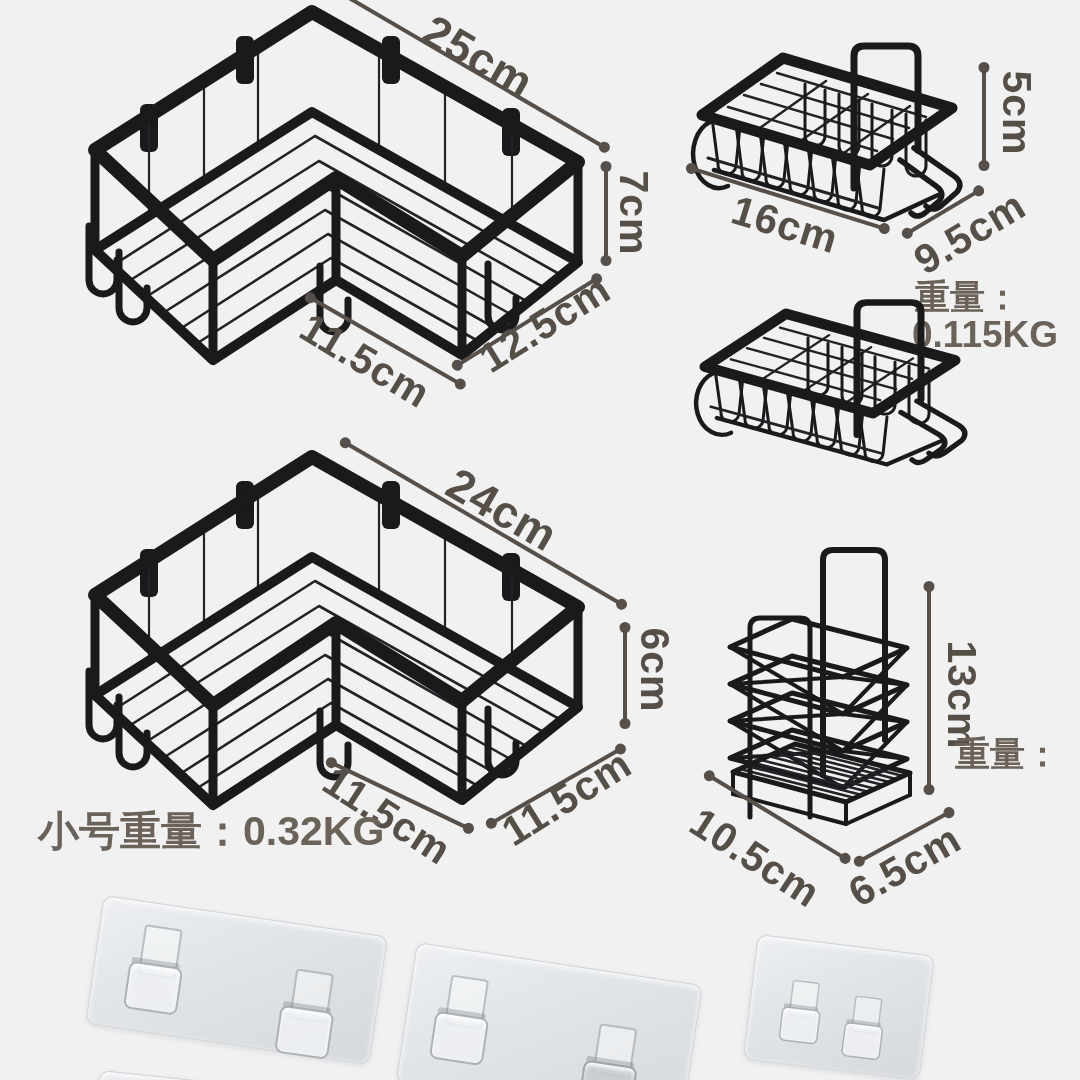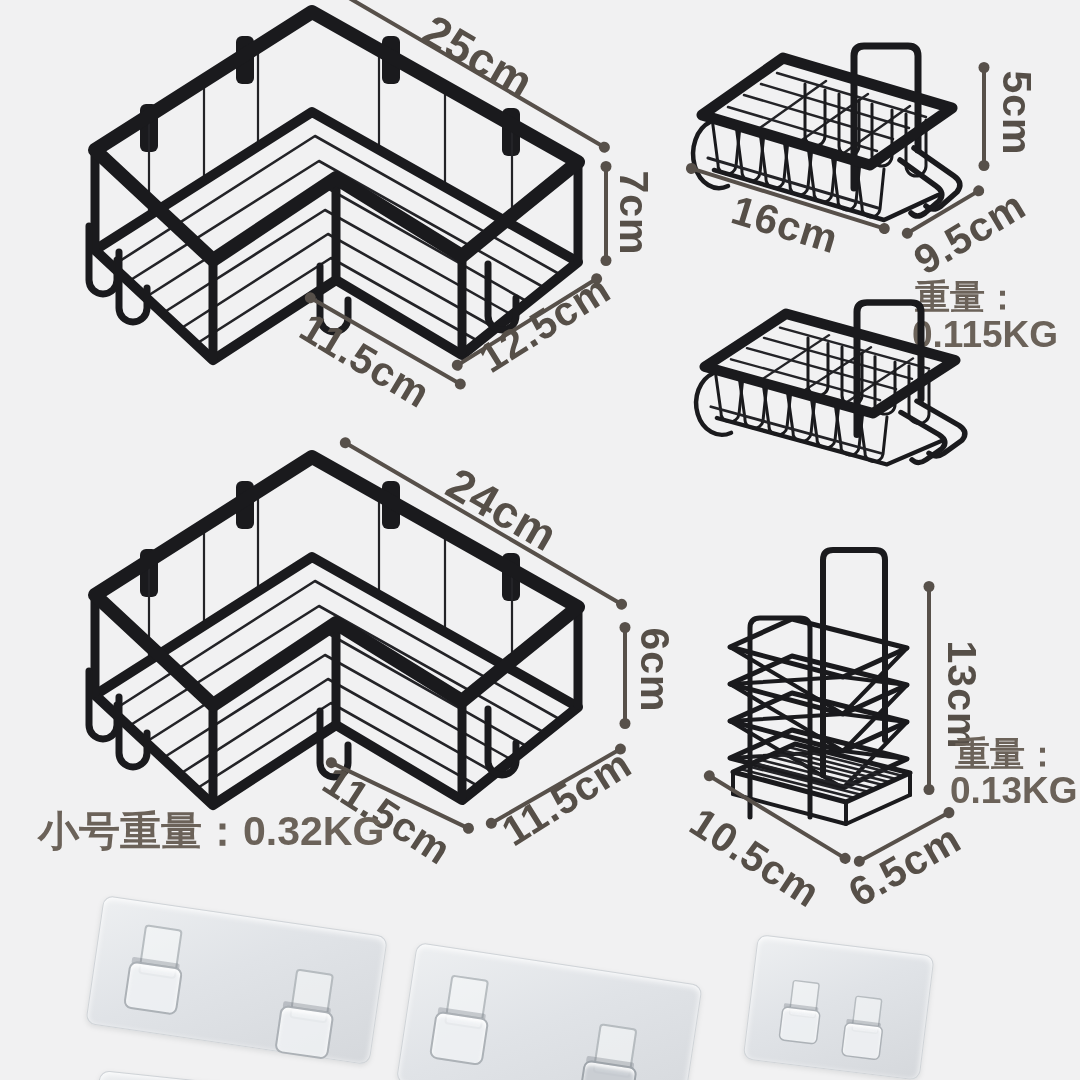--- a/index.html
+++ b/index.html
@@ -310,21 +310,20 @@
   <div class="vline" style="left:927px; top:585px; height:206px;"></div>
   <span class="dlabel" style="left:961px; top:695px; --r:90deg;">13cm</span>
 
   <div class="dline" style="left:708px; top:773px; width:162px; transform:rotate(31.3deg);"></div>
   <span class="dlabel" style="left:755px; top:858px; --r:33deg;">10.5cm</span>
 
   <div class="dline" style="left:858px; top:860px; width:105px; transform:rotate(-28.5deg);"></div>
   <span class="dlabel" style="left:905px; top:866px; --r:-30deg;">6.5cm</span>
 
   <div class="wtext sm" style="left:955px; top:731px;">重量：</div>
-  <div class="wtext" style="left:950px; top:770px; font-size:37px;">0.13KG</div>
 
   <div class="pad" style="left:104px; top:895px; width:285px; height:128px; transform:rotate(8.3deg); transform-origin:0 0;">
     <div class="hook" style="left:34px; top:22px;">
       <div class="tab"></div>
         <div class="bar"></div>
         <div class="plate"></div>
     </div>
     <div class="hook" style="left:190px; top:44px;">
       <div class="tab"></div>
         <div class="bar"></div>

